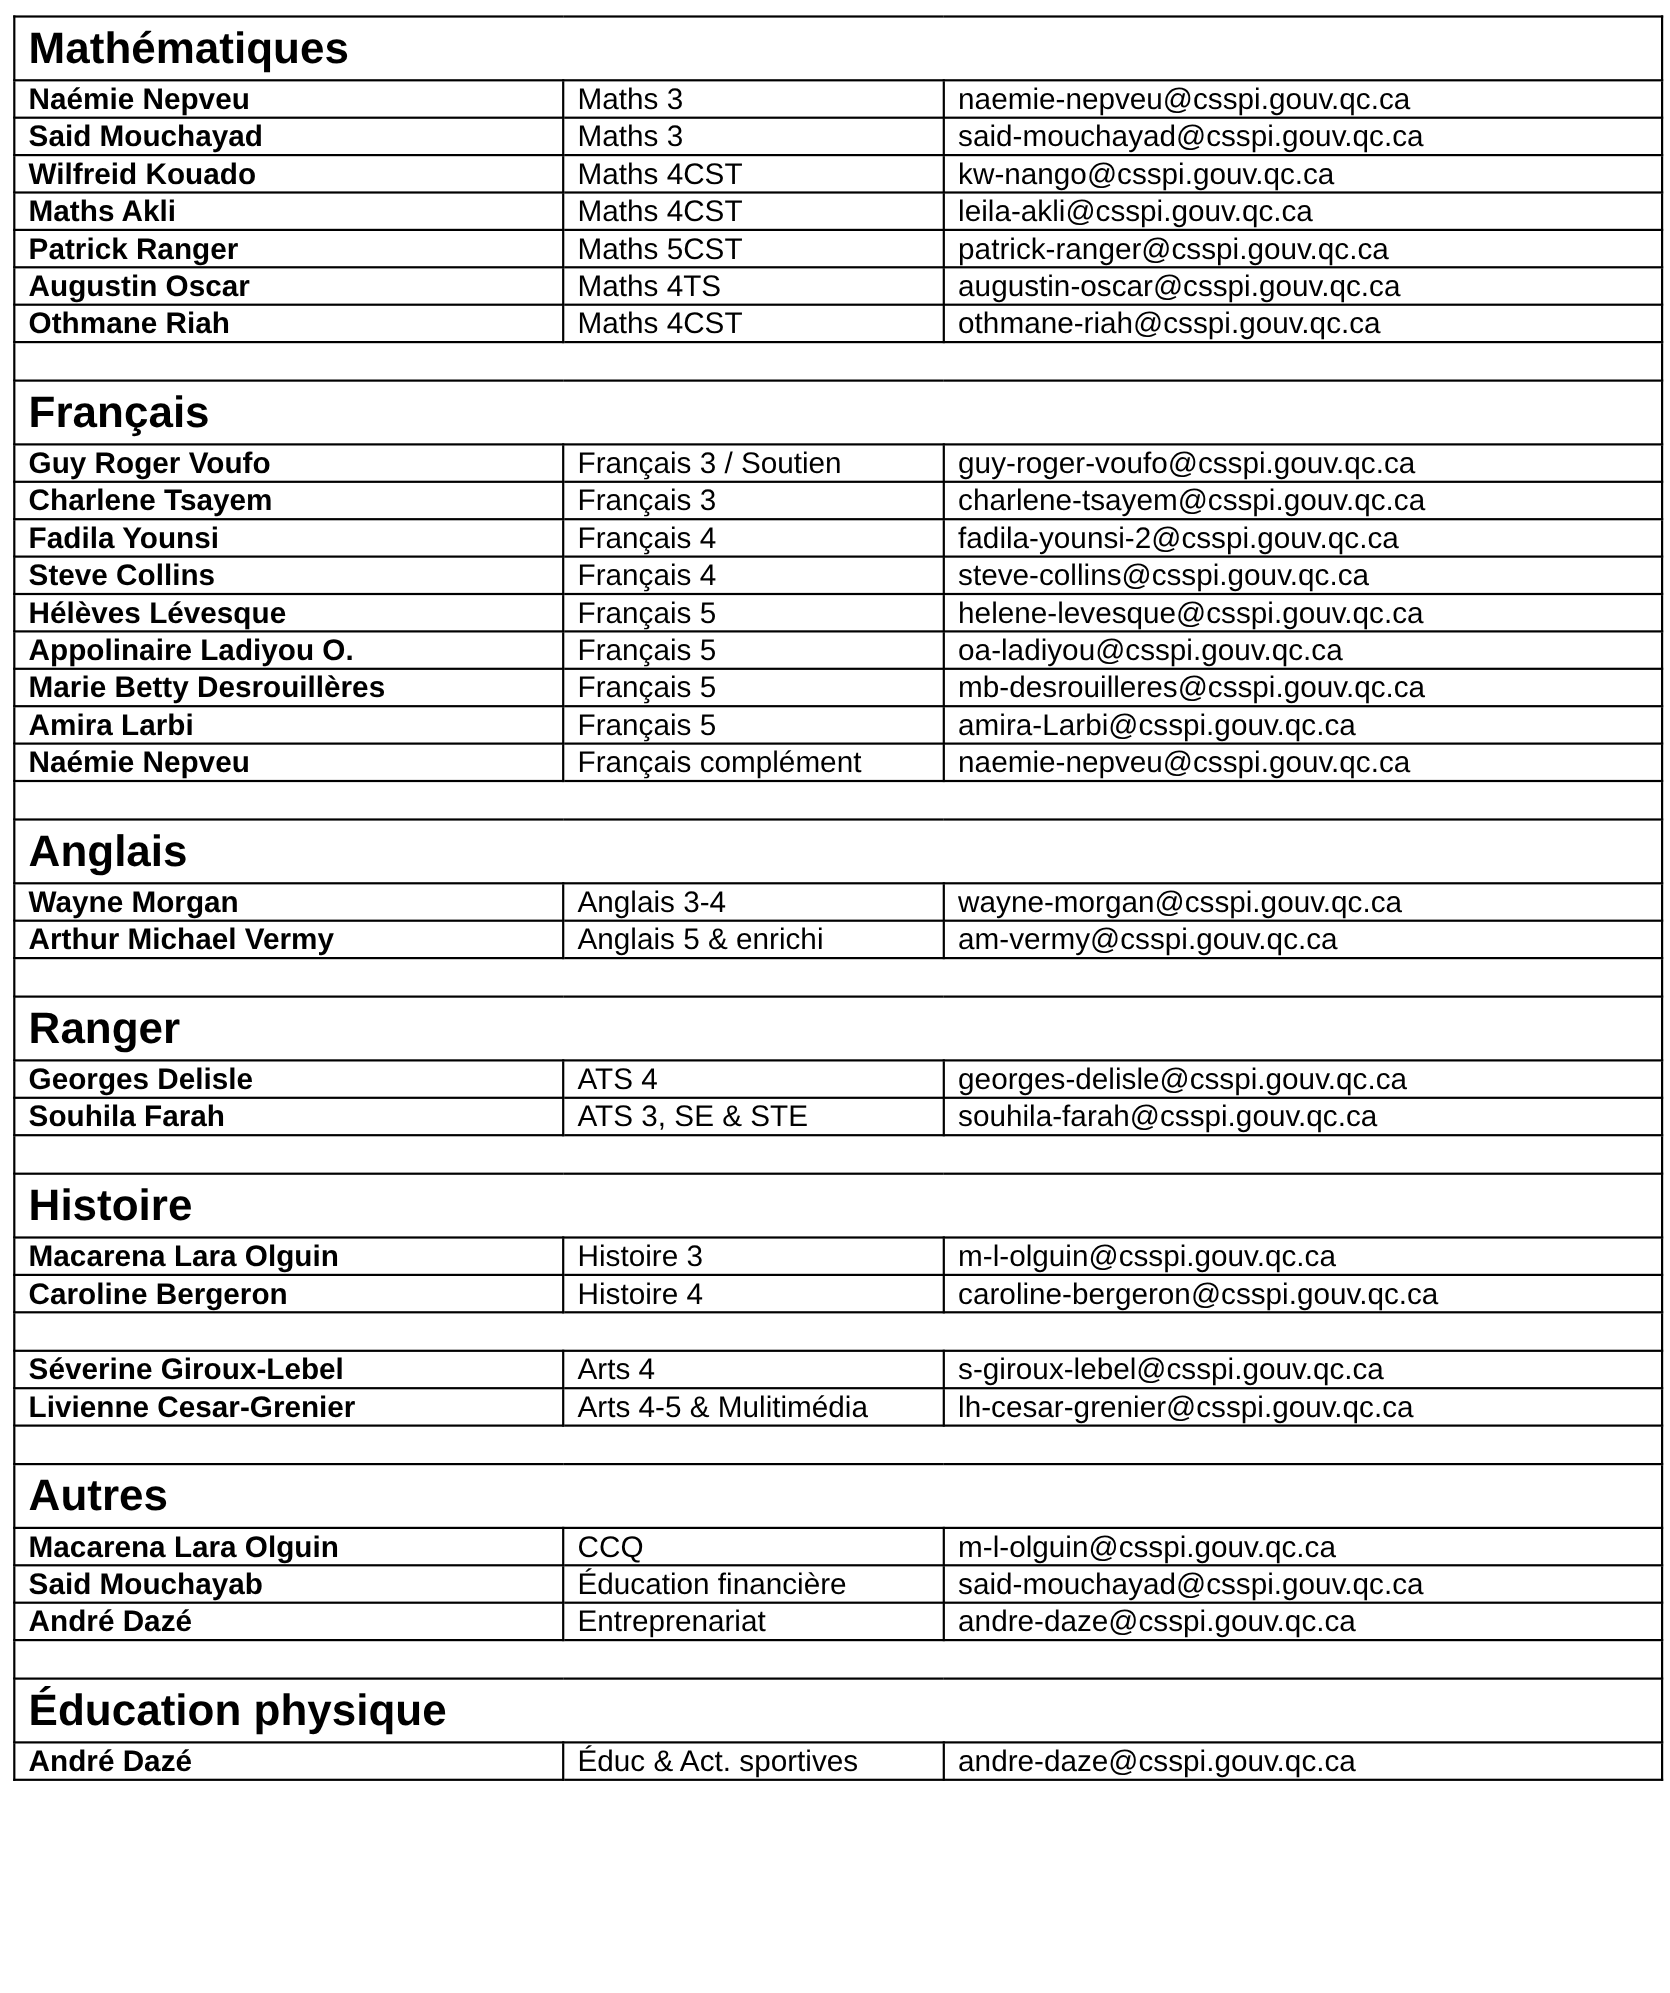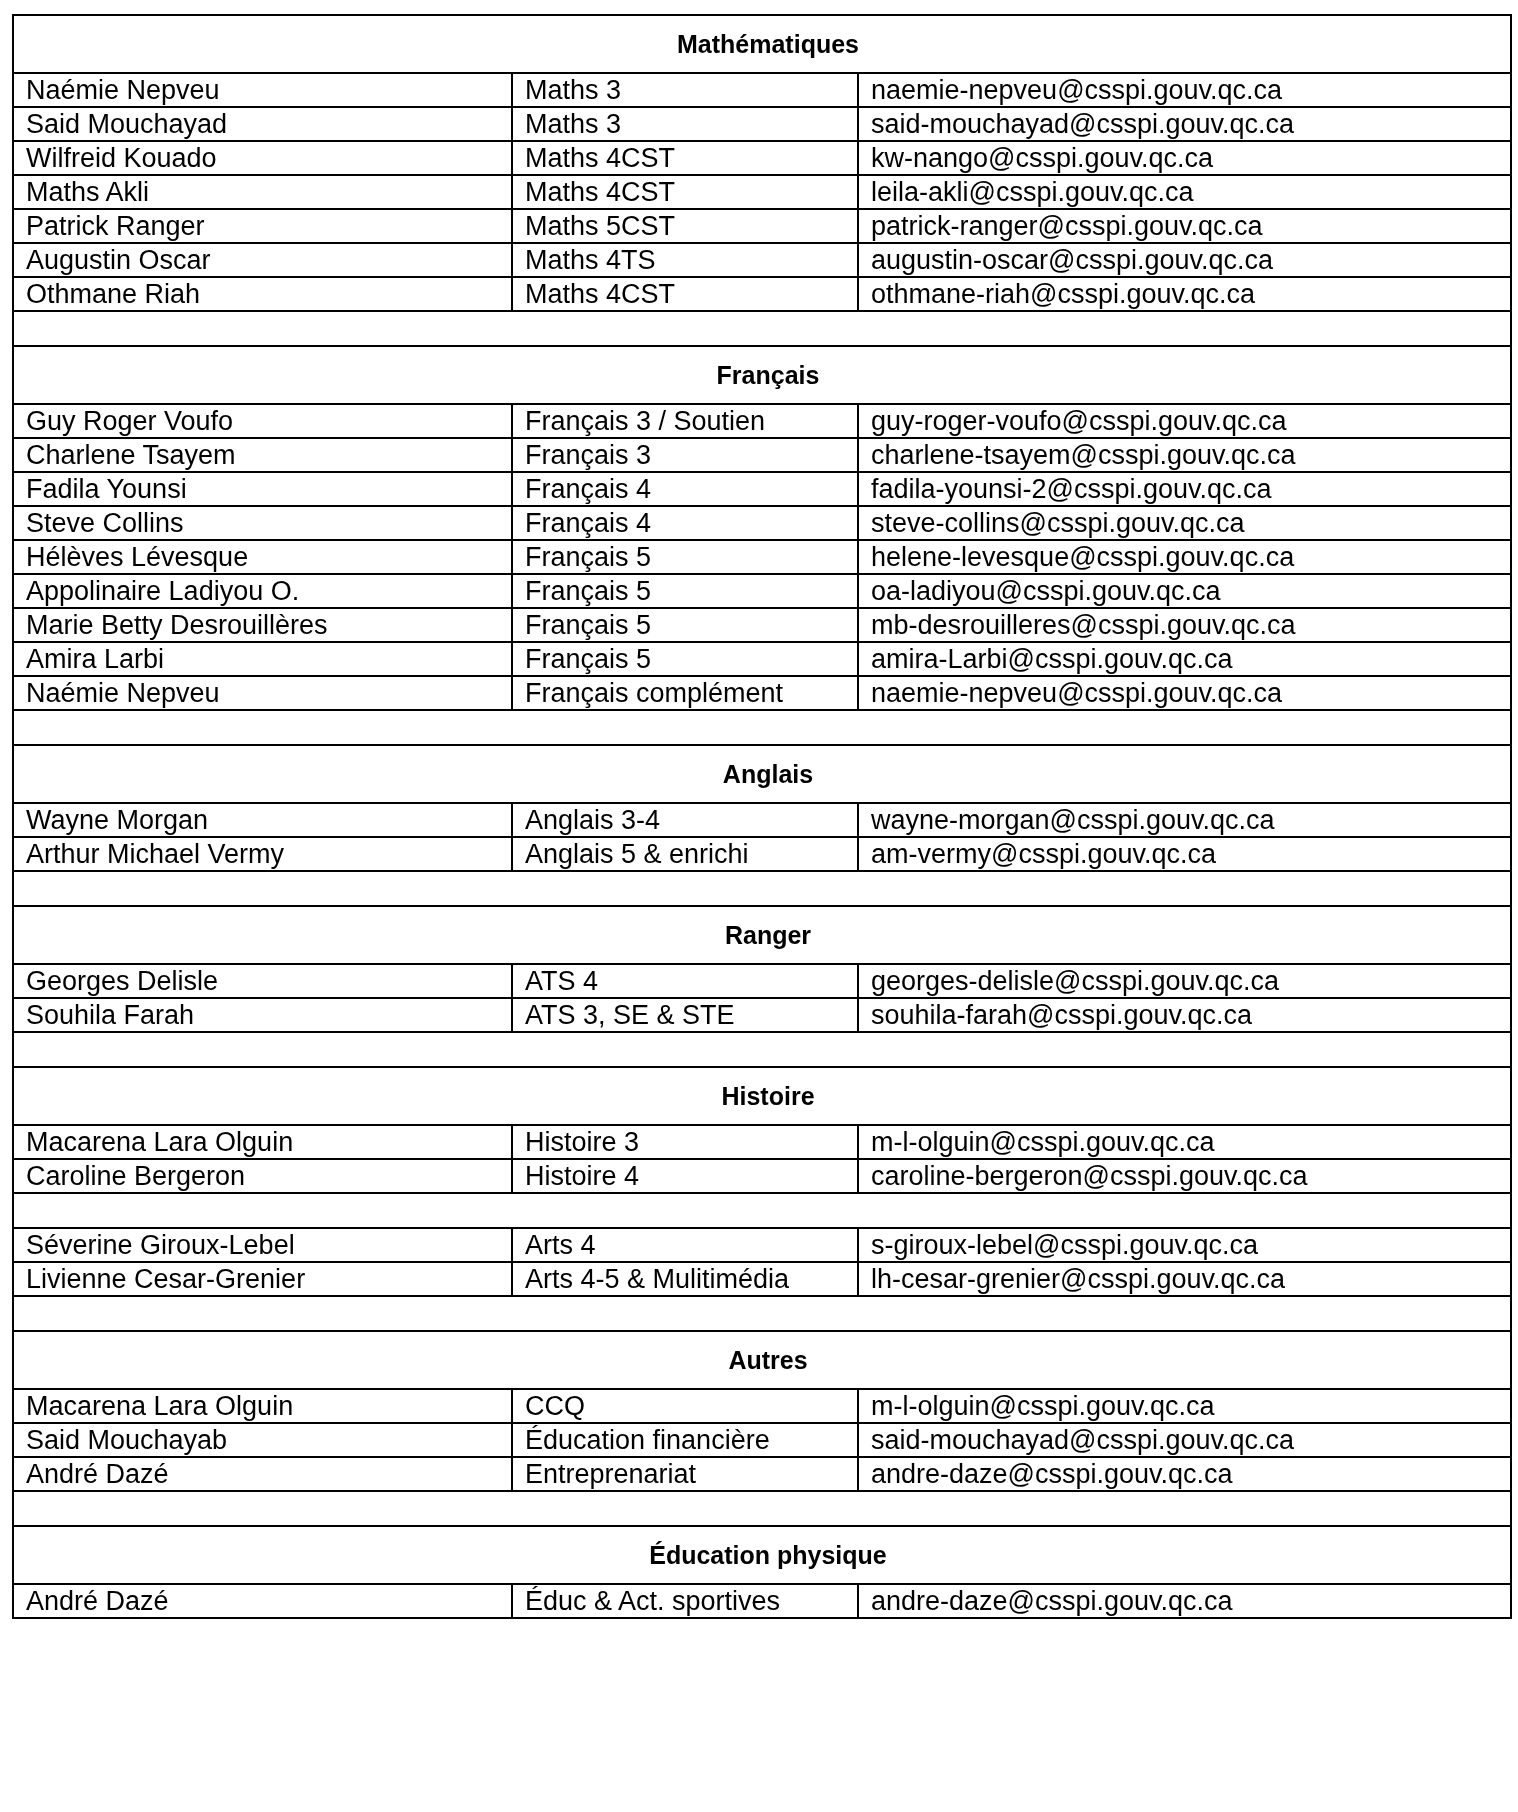--- a/index.html
+++ b/index.html
@@ -28,35 +28,35 @@
       padding: 0 0 0 12px;
       white-space: nowrap;
       overflow: hidden;
       vertical-align: middle;
     }
     col.c-name { width: 499px; }
     col.c-course { width: 346px; }
     col.c-email { width: 653px; }
 
     tr.section-heading td {
-      text-align: center;
+      text-align: left;
       font-weight: bold;
-      font-size: 25px;
+      font-size: 40px;
       height: 56px;
       padding: 6px 0 0 0;
       border-top: 3px solid #000;
       border-bottom: 3px solid #000;
     }
     tr.teacher-row td {
       height: 32px;
       font-size: 27px;
       line-height: 32px;
     }
     tr.teacher-row td.name-cell {
-      font-weight: normal;
+      font-weight: bold;
       padding-left: 12px;
     }
     tr.teacher-row td.course-cell {
       padding-left: 14px;
     }
     tr.teacher-row td.email-cell {
       padding-left: 14px;
     }
     tr.spacer-row td {
       height: 33px;

